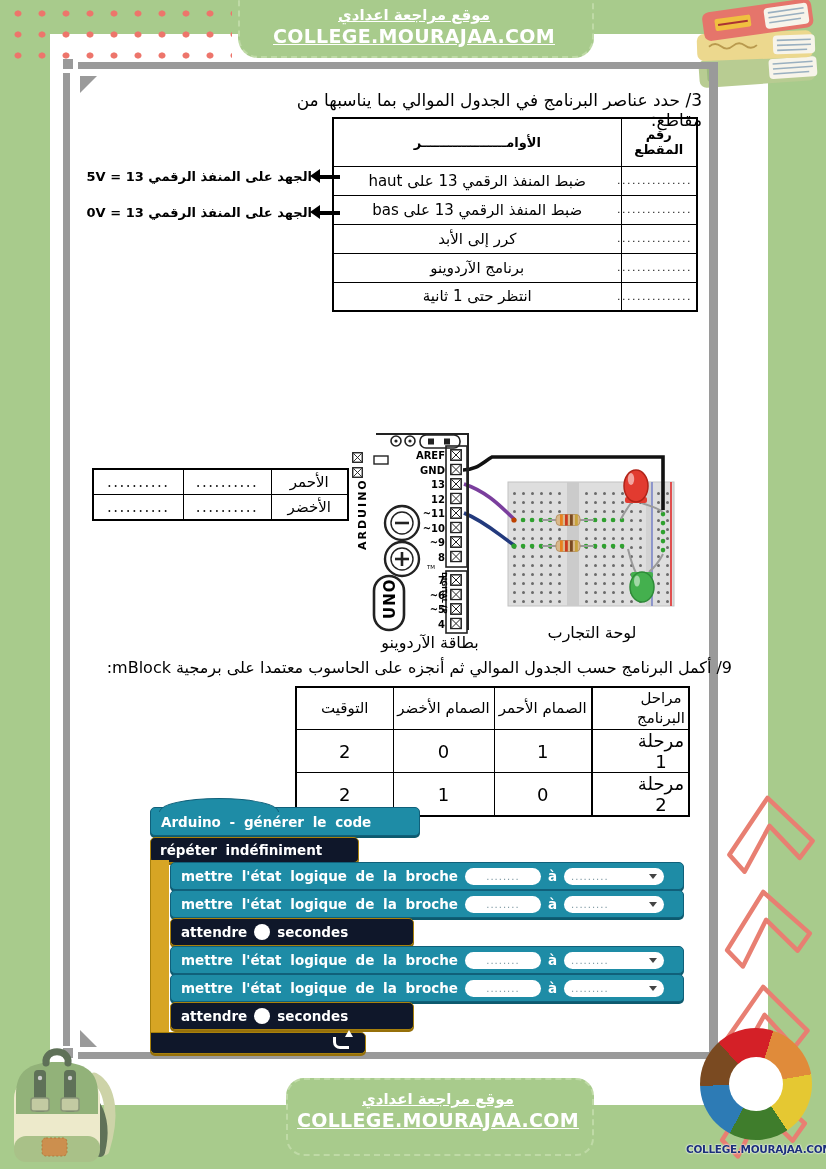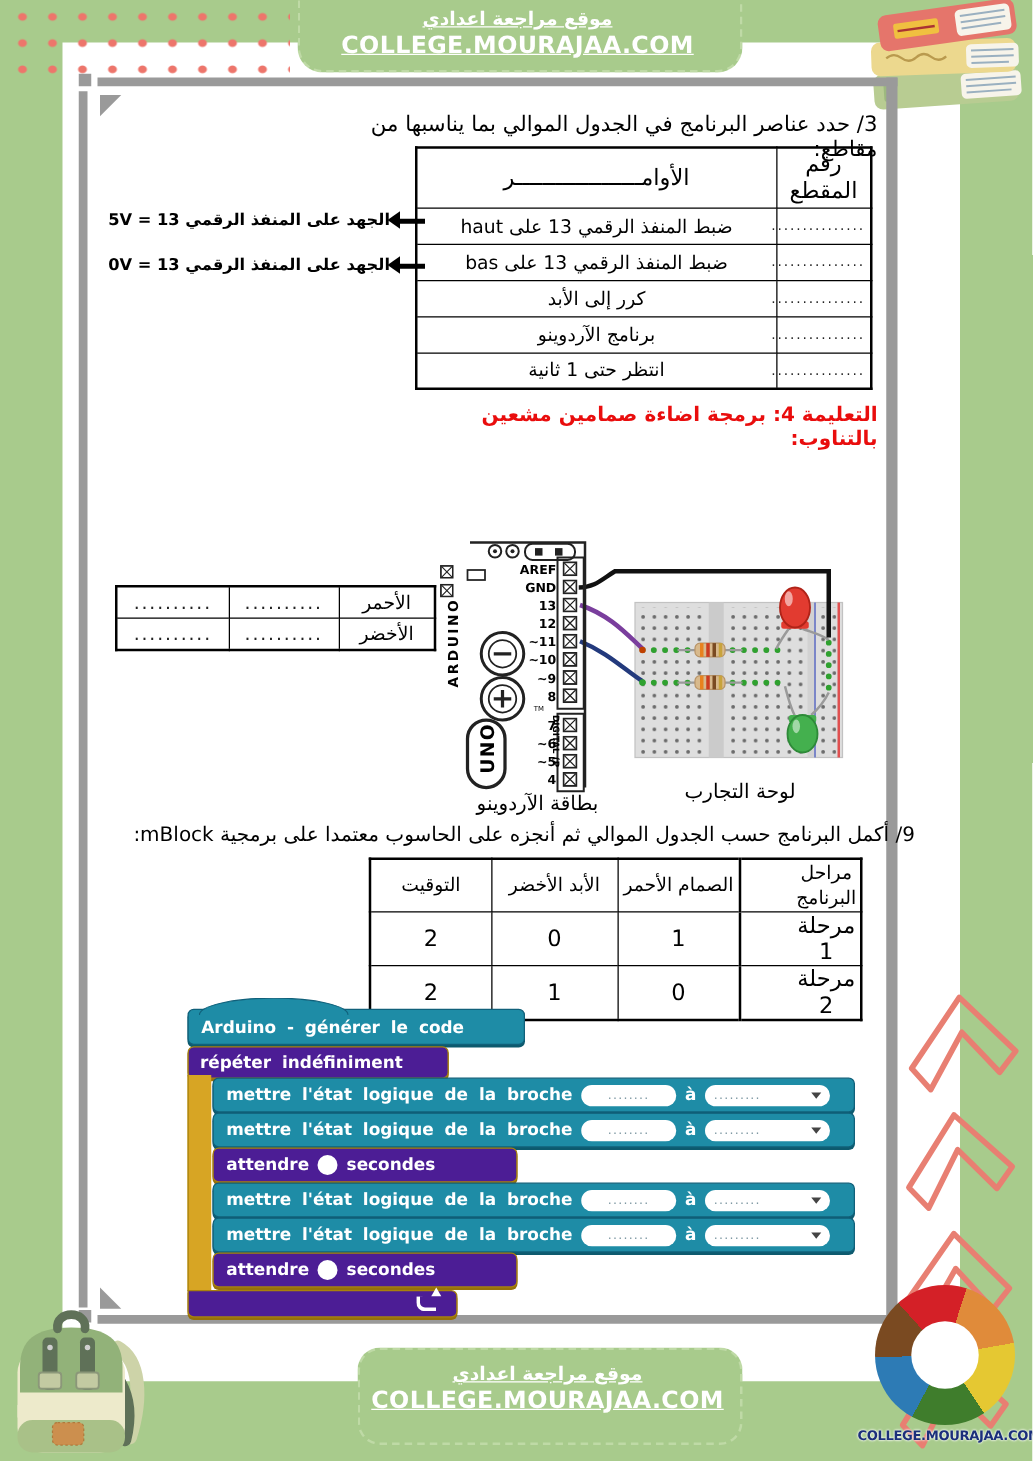--- a/index.html
+++ b/index.html
@@ -31,21 +31,21 @@
   .tri-br{border-bottom:17px solid #9a9a9a;border-left:17px solid transparent;}
 
   .rtl{direction:rtl;}
   .q-text{font-size:17px;}
   .q-text2{font-size:16px;}
 
   
   table{border-collapse:collapse;table-layout:fixed;}
   .t1{width:364px;border:2.5px solid #000;}
   .t1 td,.t1 th{border:1.6px solid #000;padding:0 4px;}
-  .t1 th{font-size:18px;font-weight:normal;margin-left:44px;}
+  .t1 th{font-size:13px;font-weight:bold;margin-left:44px;}
   .t1 .hrow{height:48px;}
   .t1 .drow{height:29px;}
   .t1 .cmd{font-size:15px;text-align:center;}
   .dotted{font-size:11px;letter-spacing:1.5px;text-align:center;color:#222;font-weight:normal;}
 
   
   .ann{width:252px;display:flex;align-items:center;justify-content:flex-end;gap:8px;
        font-weight:bold;font-size:13px;white-space:nowrap;}
   .arrow-left{width:20px;height:4px;background:#000;position:relative;flex:0 0 auto;}
   .arrow-left::before{content:"";position:absolute;left:-10px;top:-5.5px;
@@ -66,21 +66,21 @@
   .t2 td,.t2 th{border:1.6px solid #000;padding:0 3px;}
   .t2 th{font-size:15px;font-weight:normal;height:41px;line-height:1.3;text-align:center;}
   .t2 td{height:32px;font-size:18px;text-align:center;}
   .t2 th:first-child,.t2 td:first-child{border-left:2.6px solid #000;padding-left:44px;}
 
   
   .mblock{left:148px;top:800px;width:530px;height:256px;}
   .blk{position:absolute;color:#fff;font-weight:bold;font-size:13.5px;word-spacing:4px;
        display:flex;align-items:center;border-radius:5px;}
   .teal{background:#1e8ca6;border:1.5px solid #10607a;box-shadow:0 2px 0 #0d5a6e;}
-  .orng{background:#4c1d95;border:1.5px solid #a8810c;box-shadow:0 2px 0 #96700a;}
+  .orng{background:#0f172a;border:1.5px solid #a8810c;box-shadow:0 2px 0 #96700a;}
   .hat{left:2px;top:7px;width:258px;height:27px;padding-left:10px;}
   .hat::before{content:"";position:absolute;top:-10px;left:8px;width:118px;height:13px;
        background:#1e8ca6;border:1.5px solid #10607a;border-bottom:none;
        border-radius:60px 60px 0 0 / 14px 14px 0 0;}
   .c-head{left:2px;top:37px;width:198px;height:24px;padding-left:9px;}
   .c-arm{left:2px;top:60px;width:18px;height:173px;background:#d7a524;border-left:1.5px solid #a8810c;}
   .c-foot{left:2px;top:232px;width:214px;height:20px;border-radius:0 5px 5px 5px;}
   .stack{left:22px;height:26px;gap:7px;padding:0 10px;}
   .w-set{width:492px;}
   .w-wait{width:222px;}
@@ -191,21 +191,20 @@
 
   <div class="abs ann" style="left:88px;top:169px;">
     <span class="rtl">الجهد على المنفذ الرقمي 13 = 5V</span>
     <span class="arrow-left"></span>
   </div>
   <div class="abs ann" style="left:88px;top:205px;">
     <span class="rtl">الجهد على المنفذ الرقمي 13 = 0V</span>
     <span class="arrow-left"></span>
   </div>
 
-  <div class="abs rtl red-title" style="left:330px;top:322px;width:372px;">التعليمة 4: برمجة اضاءة صمامين مشعين بالتناوب:</div>
 
   <svg class="abs" style="left:330px;top:426px;" width="400" height="228" viewBox="0 0 400 228">
     <defs>
       <symbol id="pinbox" viewBox="0 0 12 12">
         <rect x="0.8" y="0.8" width="10.4" height="10.4" fill="#fff" stroke="#222" stroke-width="1.5"></rect>
         <path d="M1.5,1.5 L10.5,10.5 M10.5,1.5 L1.5,10.5" stroke="#222" stroke-width="1"></path>
       </symbol>
       <pattern id="bdot" width="9" height="9" patternUnits="userSpaceOnUse">
         <circle cx="4.5" cy="4.5" r="1.5" fill="#6a6a6a"></circle>
       </pattern>
@@ -348,21 +347,21 @@
     <colgroup>
         <col style="width:97px">
         <col style="width:98px">
         <col style="width:101px">
         <col style="width:97px">
       </colgroup>
     <tbody>
         <tr>
       <th>مراحل البرنامج</th>
       <th>الصمام الأحمر</th>
-      <th>الأبد الأخضر</th>
+      <th>الصمام الأخضر</th>
       <th>التوقيت</th>
     </tr>
     <tr>
       <td>مرحلة 1</td>
       <td>1</td>
       <td>0</td>
       <td>2</td>
     </tr>
     <tr>
       <td>مرحلة 2</td>

